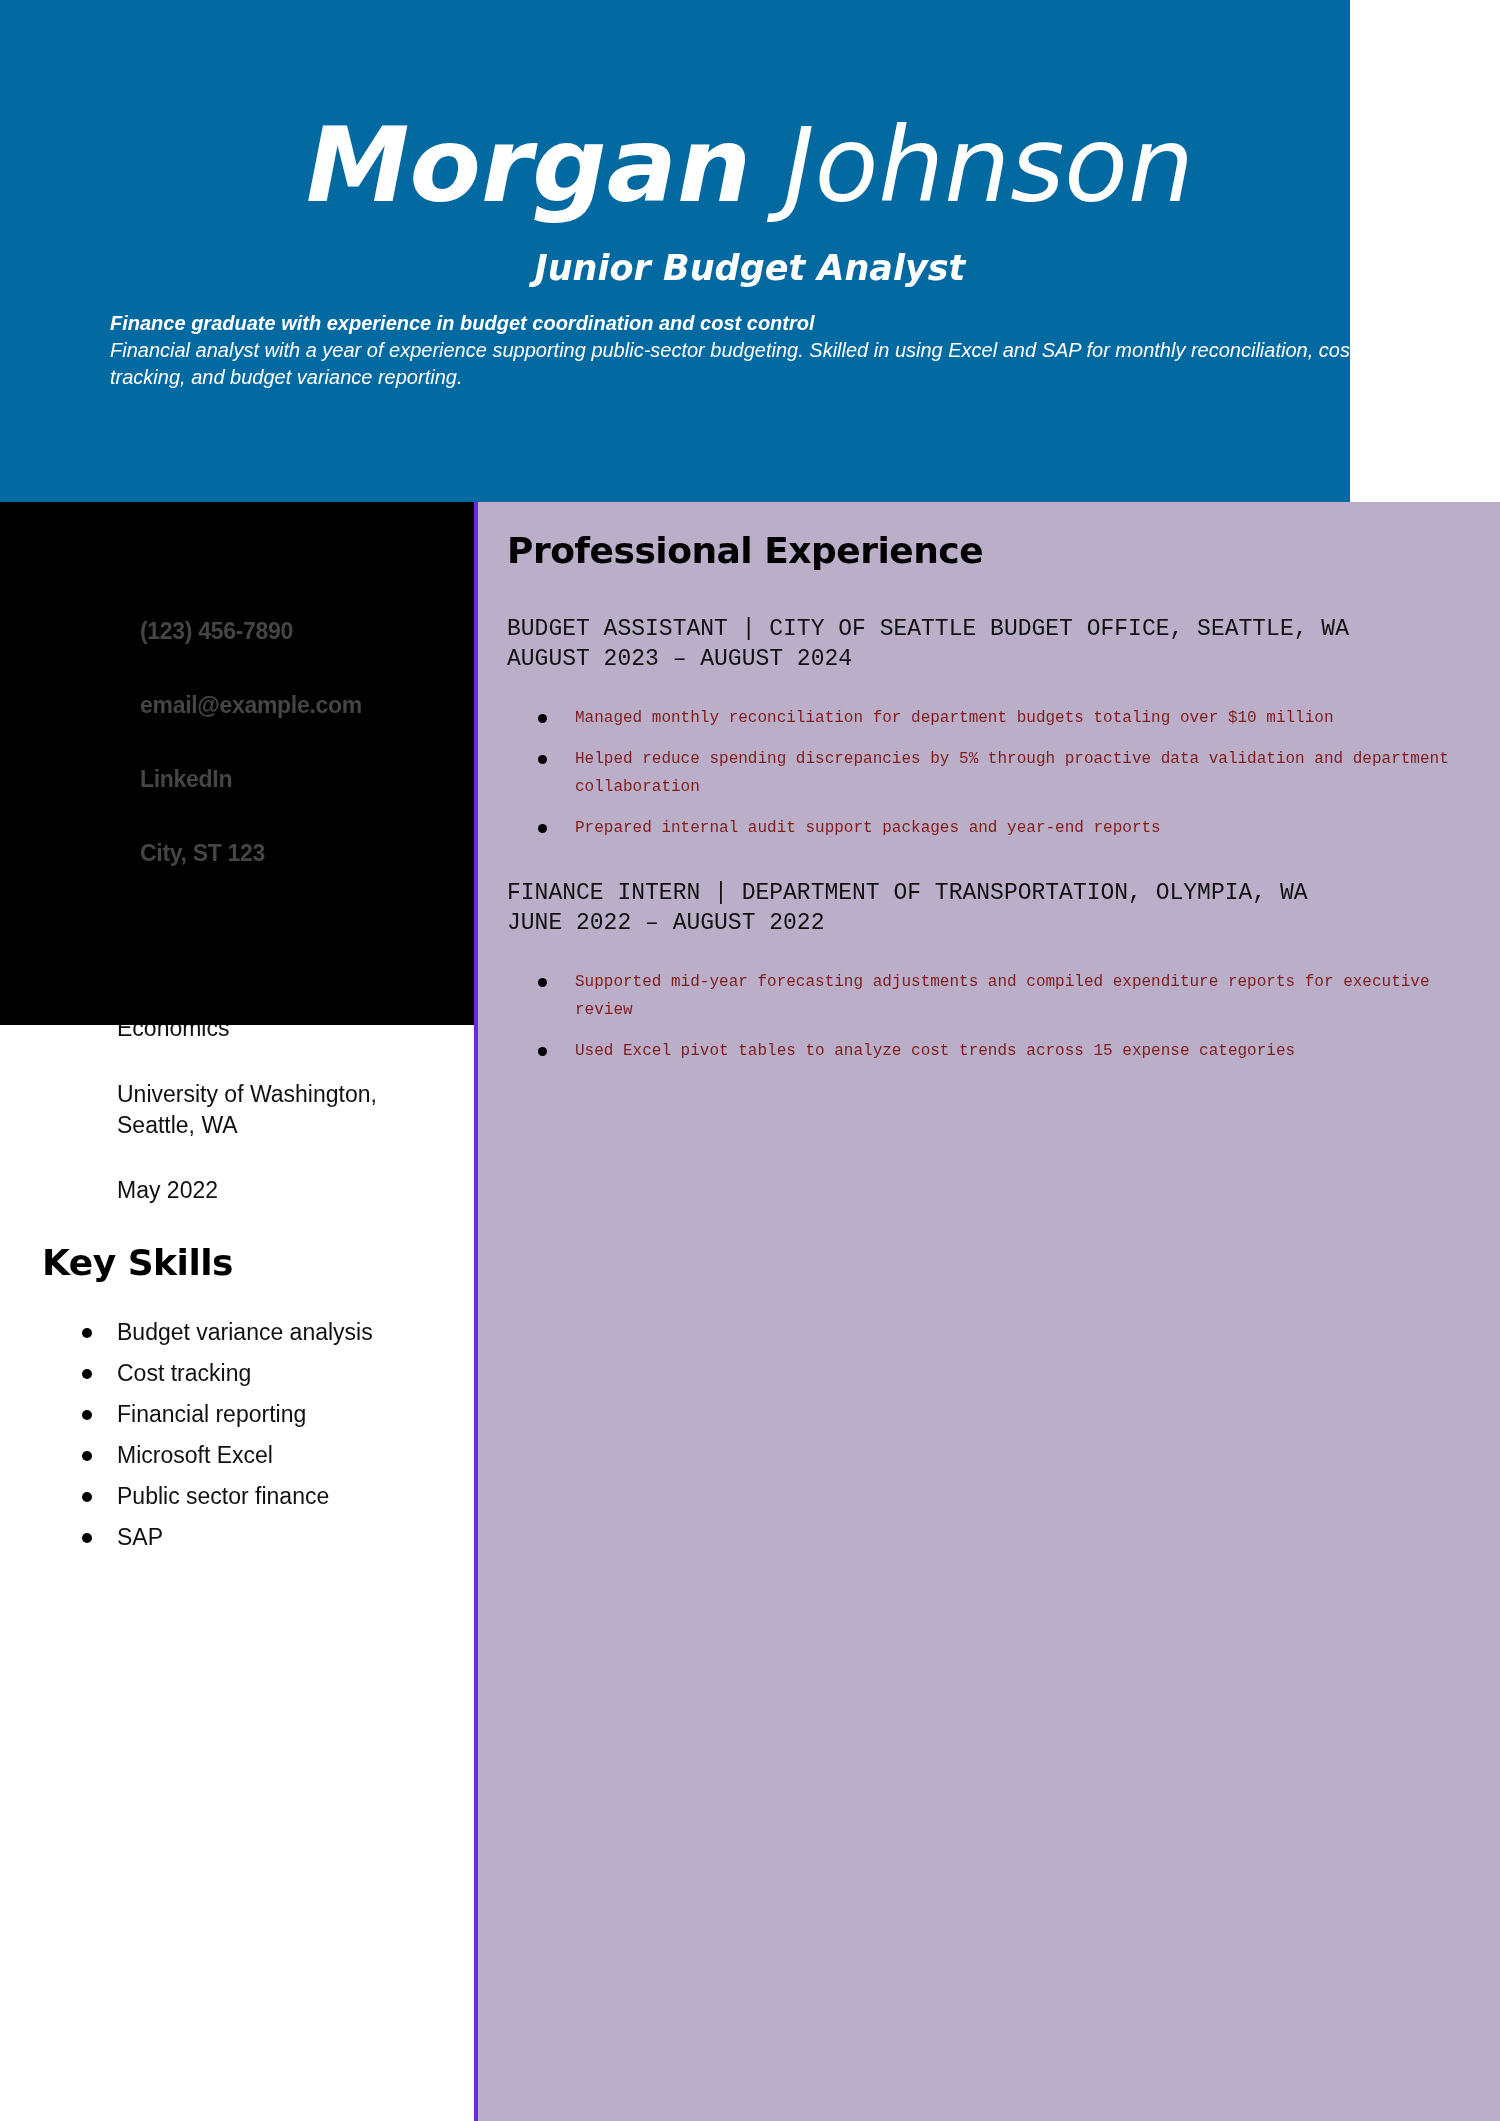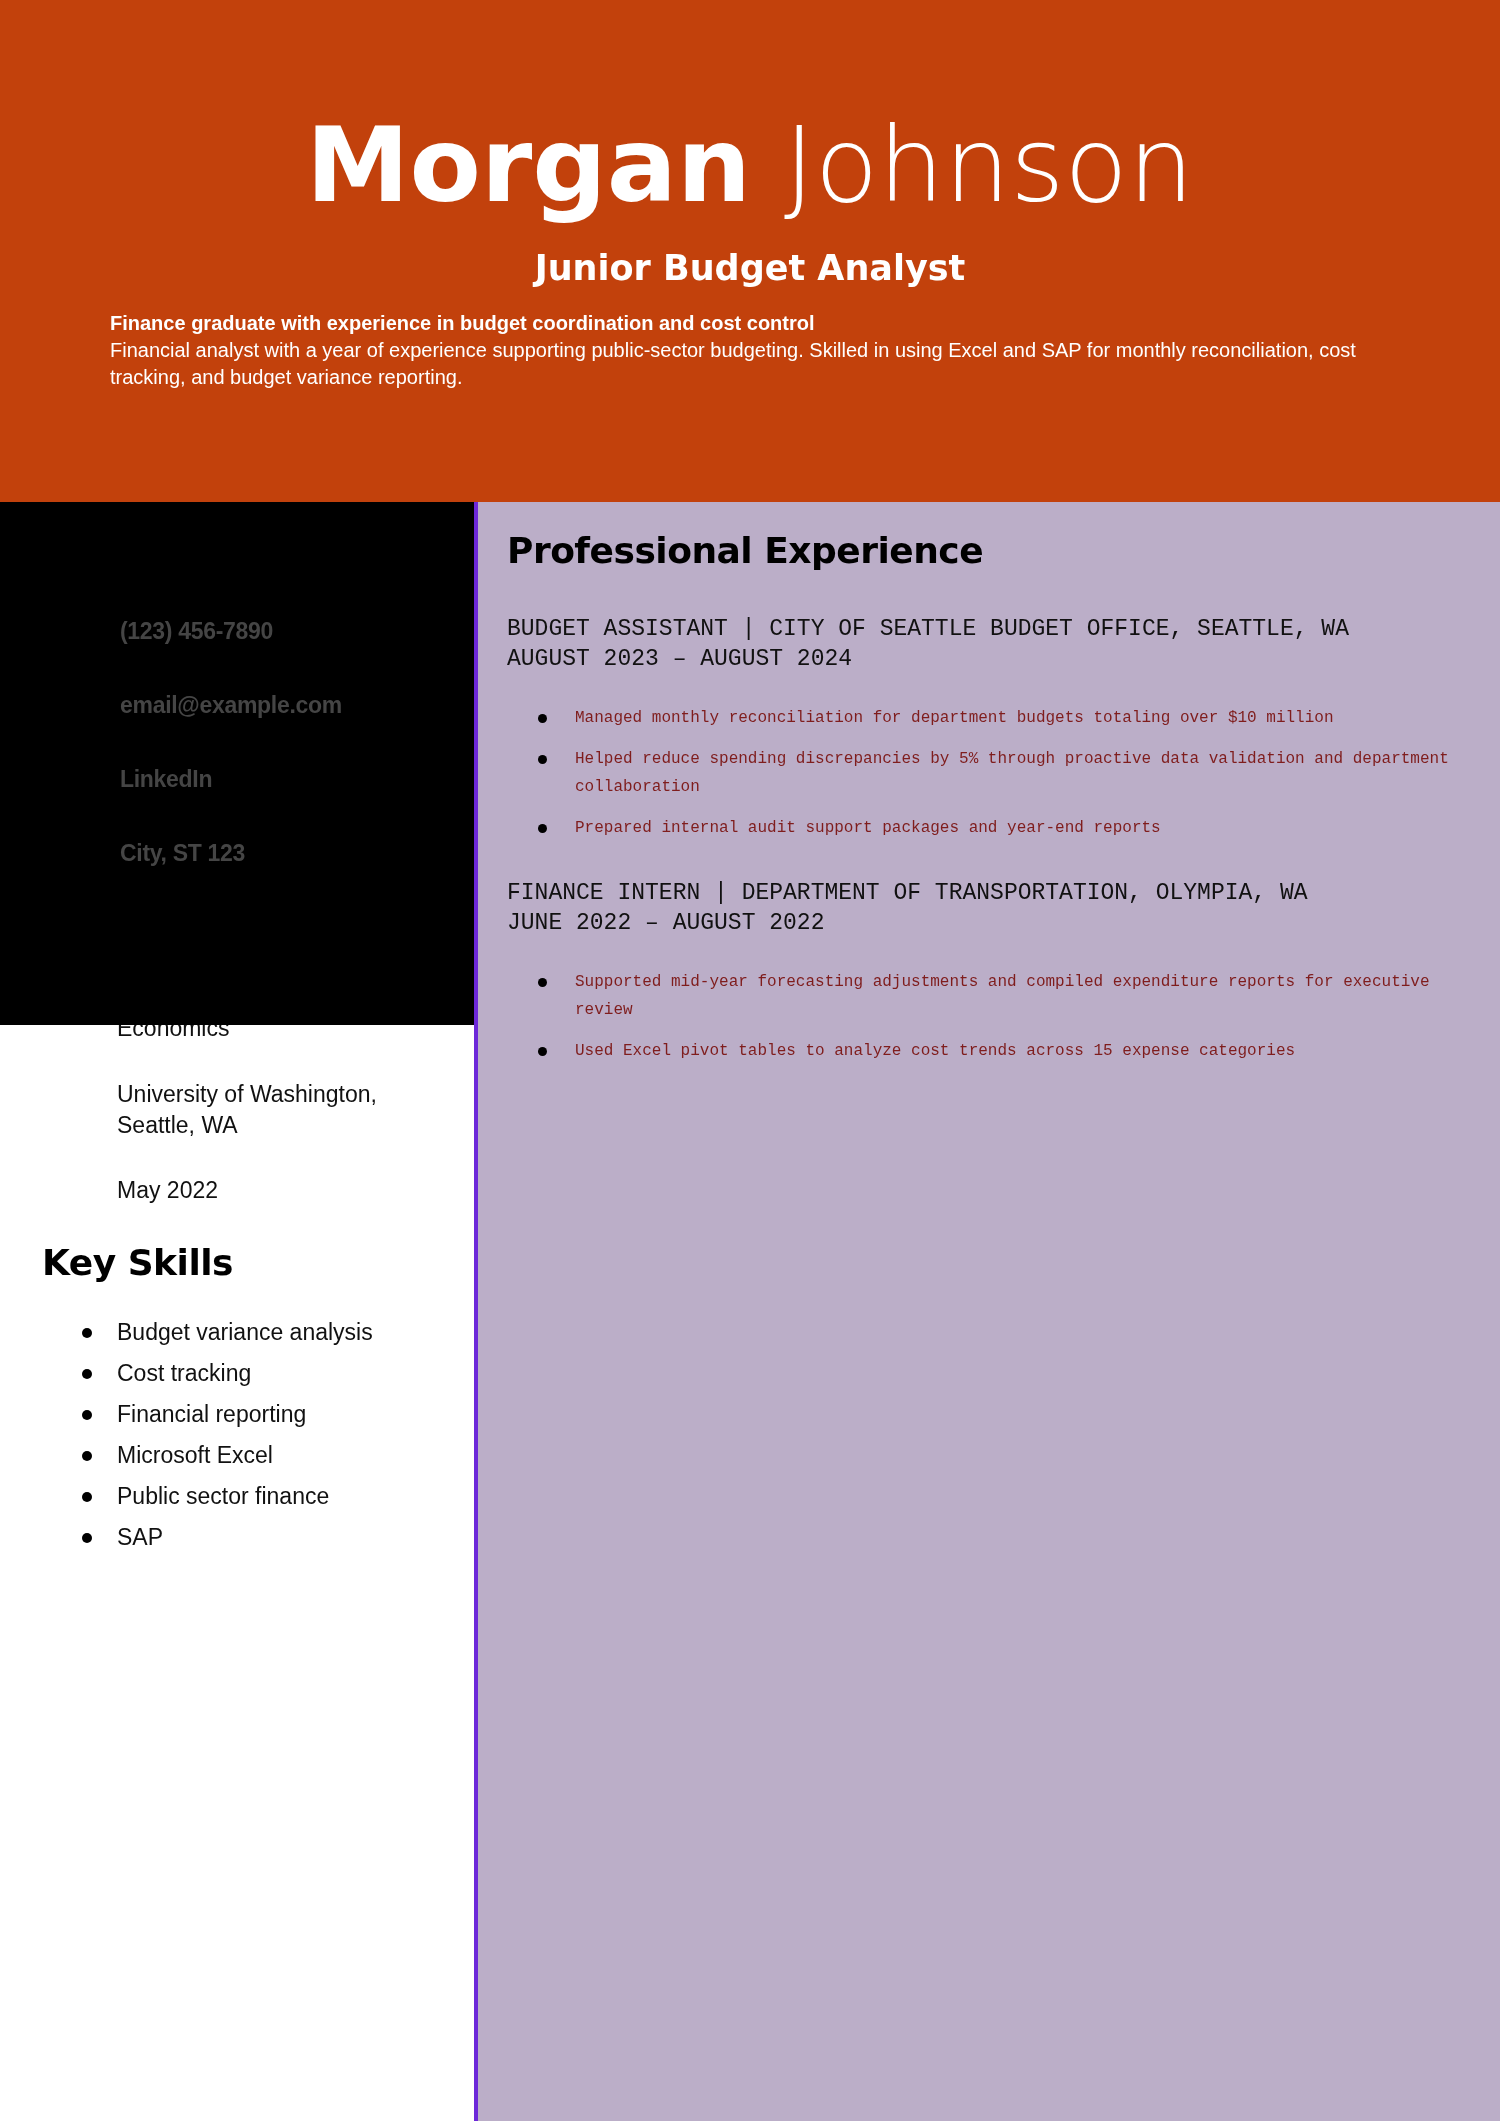--- a/index.html
+++ b/index.html
@@ -1,21 +1,21 @@
 <!DOCTYPE html>
 <html><head>
 <meta charset="utf-8">
 <style>
   * { margin: 0; padding: 0; box-sizing: border-box; }
   html, body { width: 1500px; height: 2121px; overflow: hidden; background: #ffffff; }
   body { position: relative; font-family: "Liberation Sans", sans-serif; }
 
   .header {
-    position: absolute; left: 0; top: 0; width: 1500px; height: 502px;
-    background: #c2410c; color: #ffffff;
+    position: absolute; left: 0; top: 0; width: 1350px; height: 502px;
+    background: #0369a1; color: #ffffff; font-style: italic;
   }
   .name {
     position: absolute; left: 0; top: 100px; width: 1500px; text-align: center;
     font-family: "DejaVu Sans", sans-serif; font-size: 104px; line-height: 130px;
     letter-spacing: 0px; white-space: nowrap;
   }
   .name .first { font-weight: bold; }
   .name .last { font-weight: 200; font-family: "DejaVu Sans", sans-serif; }
   .job-title {
     position: absolute; left: 0; top: 243px; width: 1500px; text-align: center;
@@ -27,21 +27,21 @@
   }
   .summary .headline { font-weight: bold; }
 
   .left-col {
     position: absolute; left: 0; top: 502px; width: 474px; height: 1619px; background: #ffffff;
   }
   .contact-band {
     position: absolute; left: 0; top: 0; width: 474px; height: 523px; background: #000000; z-index: 2;
   }
   .contact-item {
-    position: absolute; left: 120px; font-size: 23px; font-weight: bold; color: #454545;
+    position: absolute; left: 140px; font-size: 23px; font-weight: bold; color: #454545;
     letter-spacing: -0.3px; white-space: nowrap;
   }
   .edu {
     position: absolute; left: 117px; width: 340px; font-size: 23px; line-height: 31px; color: #111111;
     z-index: 1;
   }
   .section-h-left {
     position: absolute; left: 42px; top: 740px; font-family: "DejaVu Sans", sans-serif;
     font-size: 36px; font-weight: bold; color: #000000; letter-spacing: -0.5px;
   }

